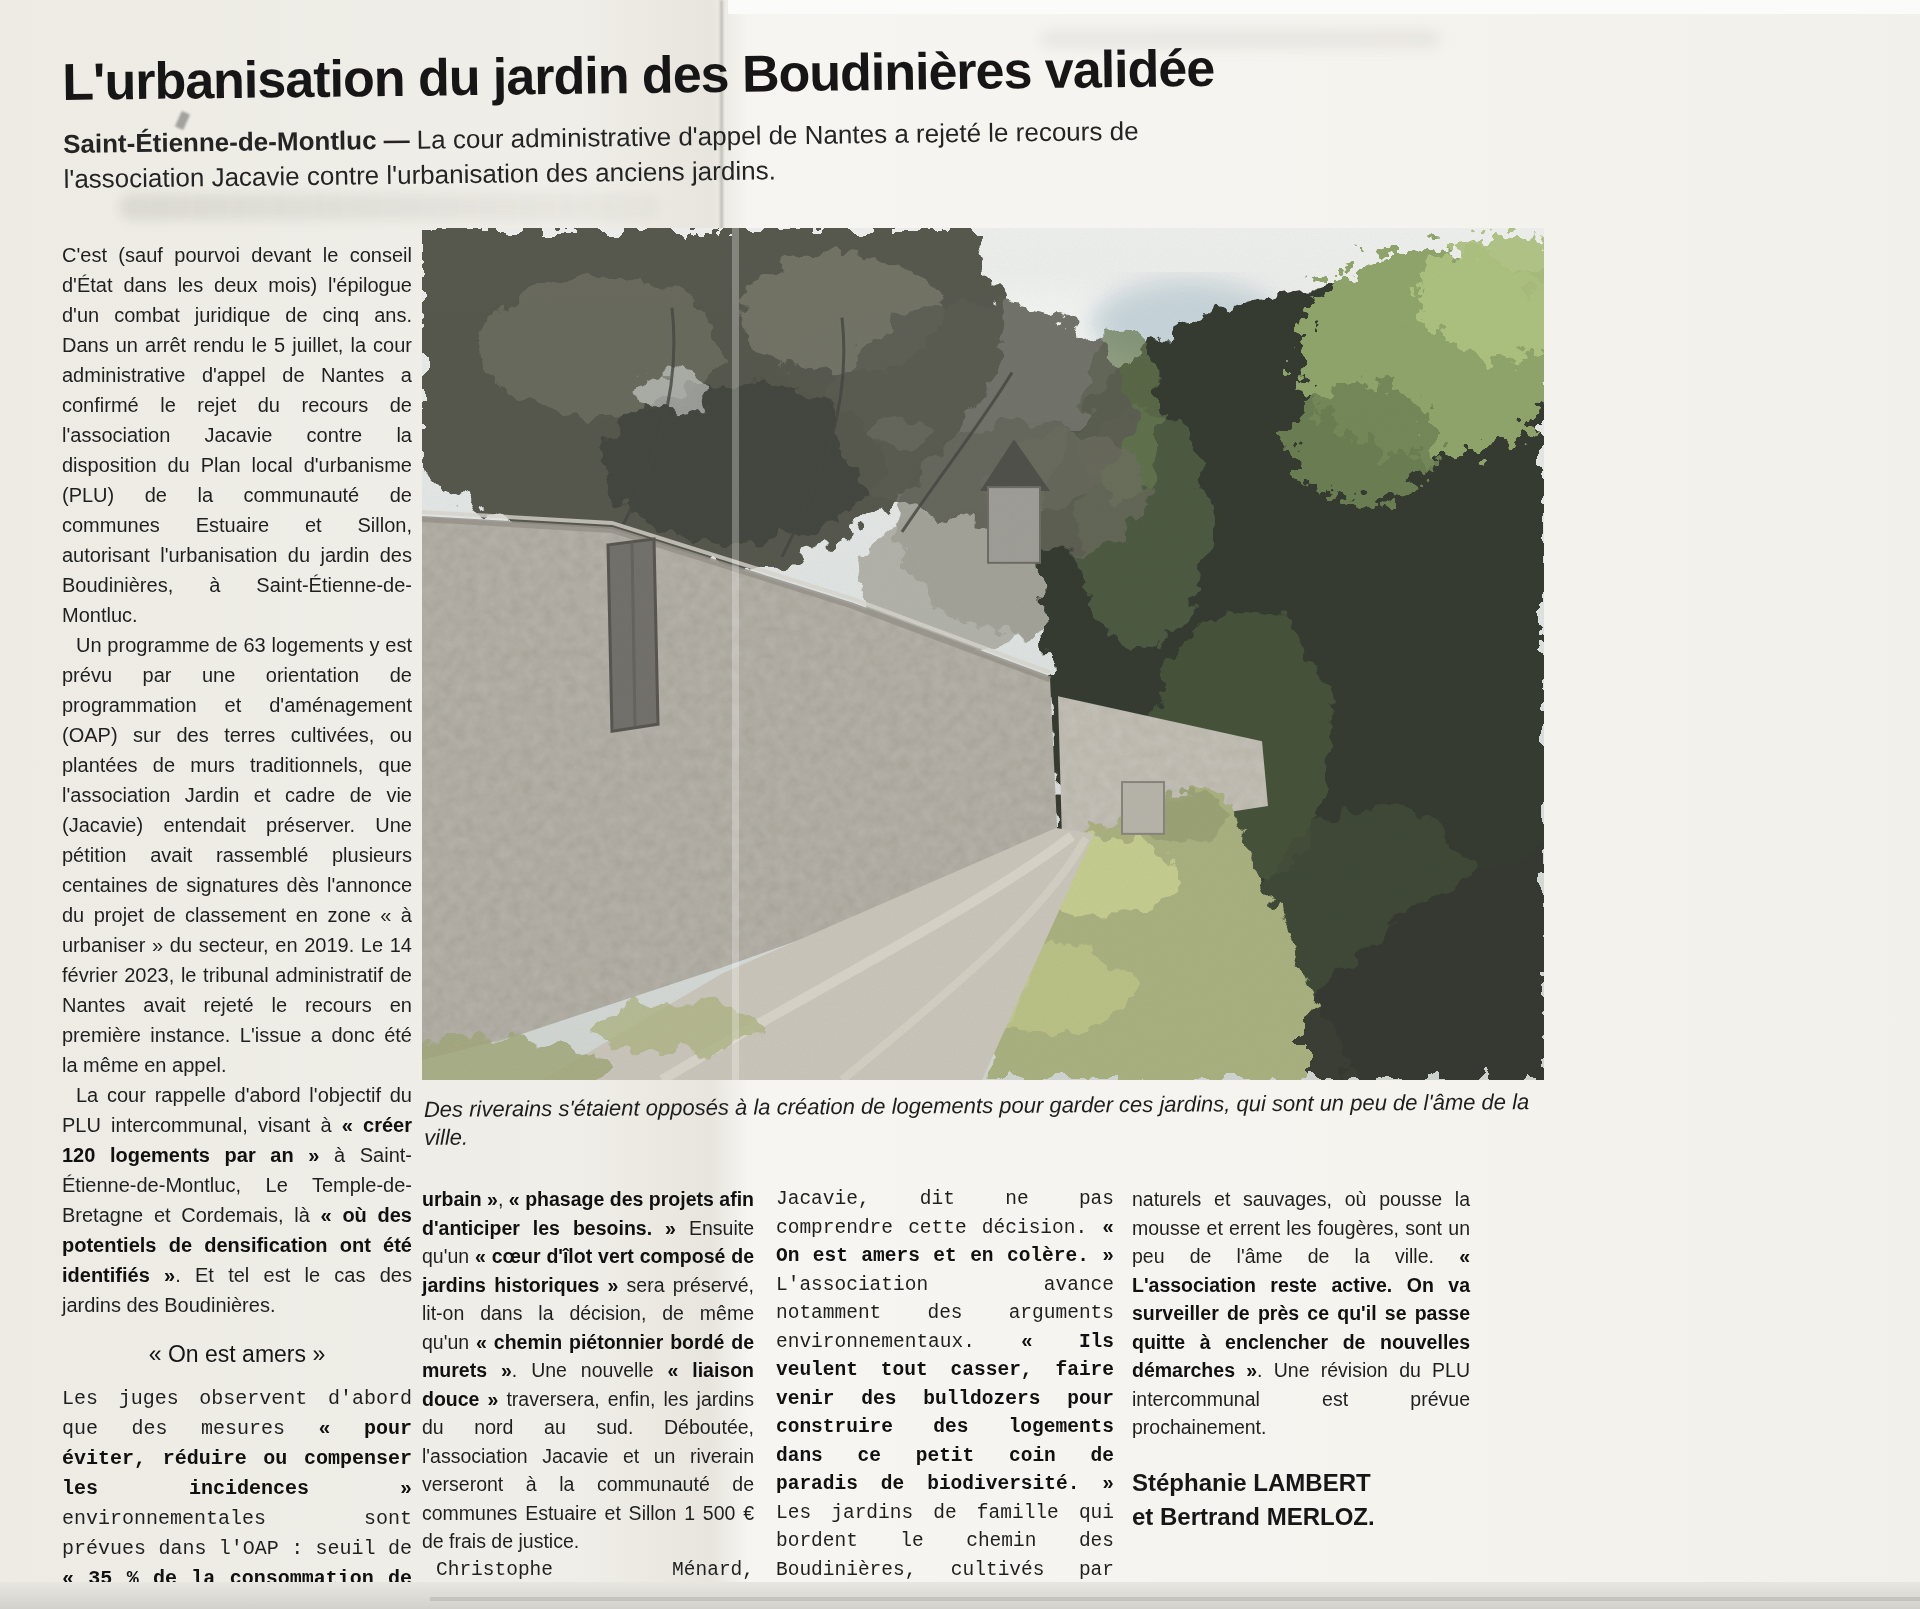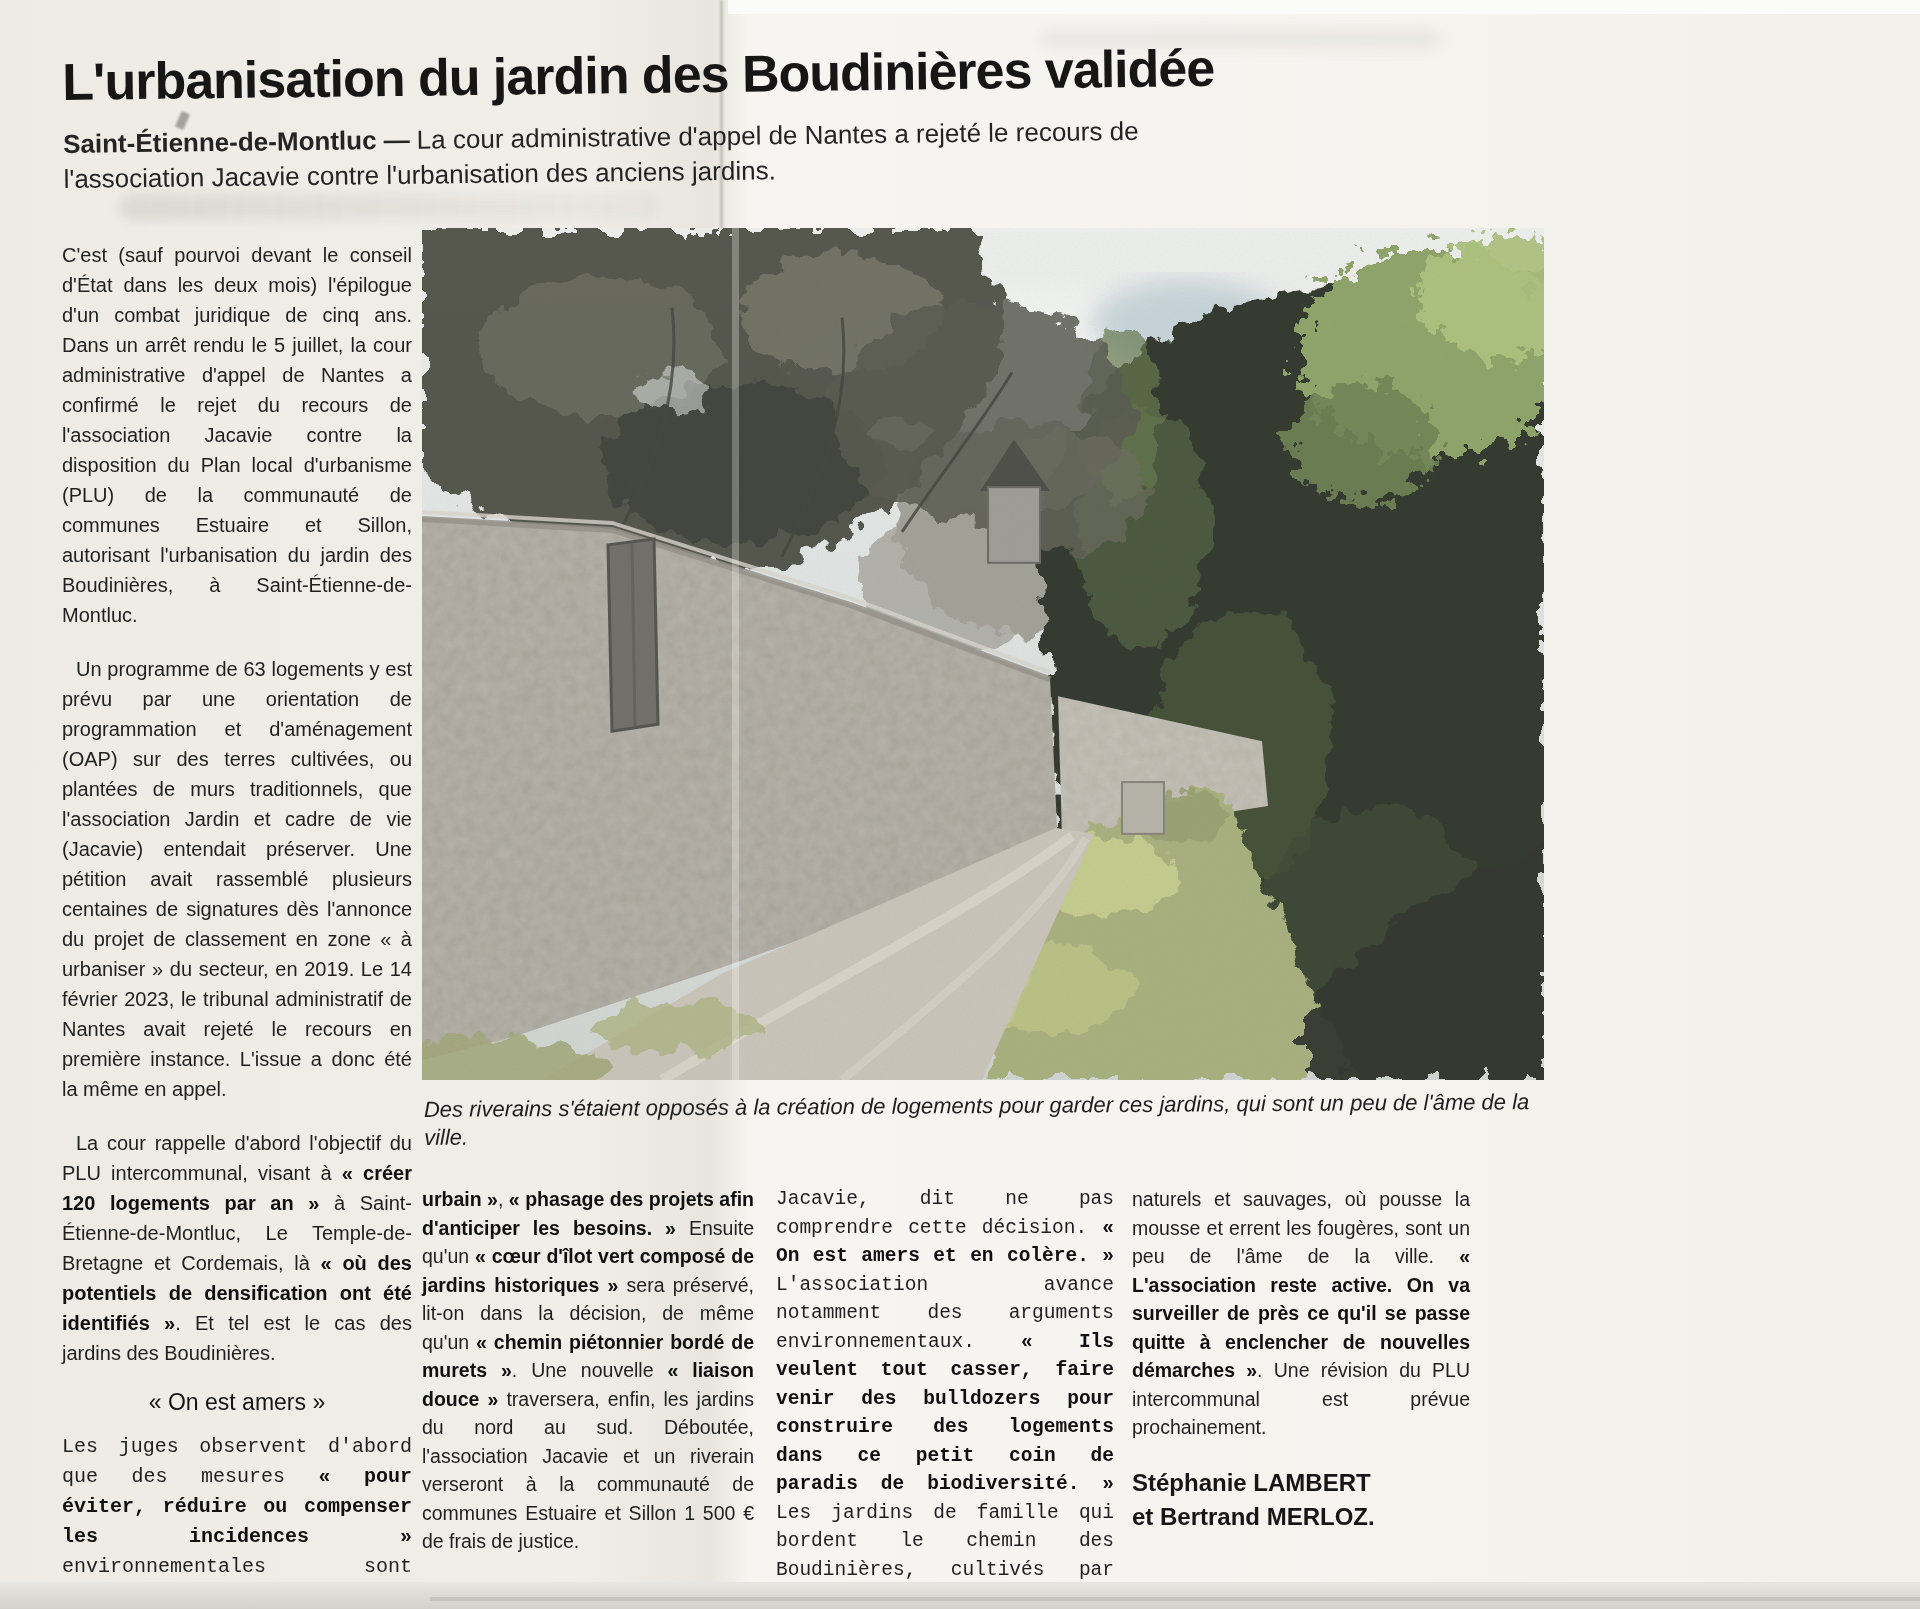--- a/index.html
+++ b/index.html
@@ -24,21 +24,21 @@
 
   
   .hdr{position:absolute;left:62px;top:54px;width:1760px;transform:rotate(-0.7deg);transform-origin:left top;}
   h1.title{margin:0;font-size:52px;line-height:1.1;font-weight:700;letter-spacing:-1px;color:#161616;white-space:nowrap;}
   .lede{margin:16px 0 0 0;width:1150px;font-size:26px;line-height:35px;color:#242424;}
   .lede .loc{font-weight:700;margin-right:7px;}
 
   
   .col{position:absolute;text-align:justify;font-size:20px;line-height:30px;}
   .col p{margin:0;}
-  .col .ind{text-indent:14px;margin-top:24px;}
+  .col .ind{text-indent:14px;}
   .col .jl{text-align-last:justify;font-family:Liberation Mono, monospace;}
   .col .bq{font-weight:700;color:#101010;}
   .col h3.subhead{margin:20px 0 16px 0;font-size:23px;line-height:28px;text-align:center;font-weight:400;color:#151515;}
   .col1{left:62px;top:240px;width:350px;}
   .colb{font-size:19.5px;line-height:28.5px;}
   .col2{left:422px;top:1185px;width:332px;}
   .col3{left:776px;top:1185px;width:338px;}
   .col4{left:1132px;top:1185px;width:338px;}
   .byline{margin-top:24px;text-align:left;font-weight:700;font-size:24px;line-height:34px;color:#161616;}
 

